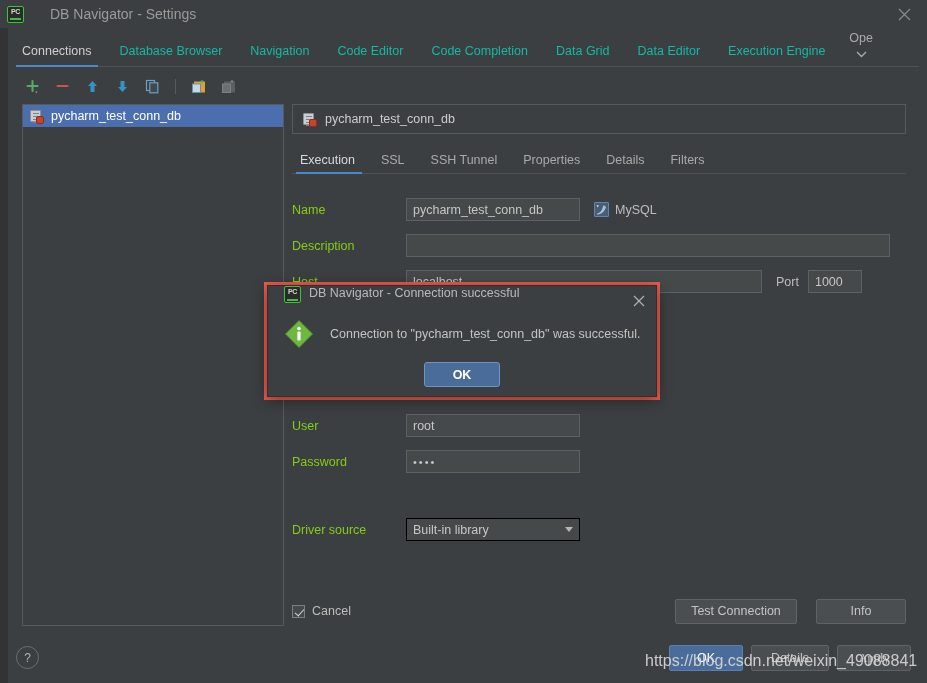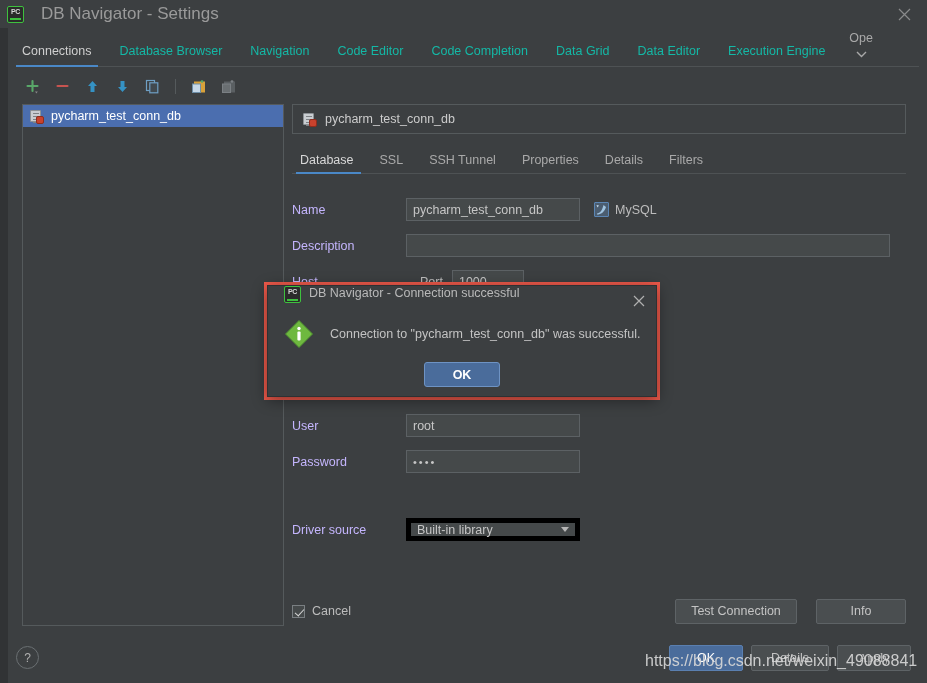--- a/index.html
+++ b/index.html
@@ -39,21 +39,21 @@
   .pc-logo span {
     font-size: 7px; line-height: 8px; color: #d6d6d6;
     font-family: "Liberation Sans", sans-serif; font-weight: bold;
     letter-spacing: -0.4px; margin-top: 1px;
   }
   .pc-logo .bar {
     position: absolute; bottom: 1.5px; left: 2px; right: 2px;
     height: 2px; background: #3ec13e;
   }
   .title-text {
-    margin-left: 17px; font-size: 17px; color: #9a9a9a;
+    margin-left: 26px; font-size: 14px; color: #9a9a9a;
   }
   .title-close {
     position: absolute; right: 0; top: 0; width: 46px; height: 28px;
     display: flex; align-items: center; justify-content: center;
     cursor: pointer;
   }
   .title-close svg { opacity: .62; }
 
   
   .tabstrip {
@@ -144,45 +144,45 @@
     content: ""; position: absolute; left: 4px; right: 6px; bottom: 0;
     height: 2px; background: #4a88c7; z-index: 2;
   }
 
   
   .form { position: relative; margin-top: 24px; }
   .row {
     display: flex; align-items: center; height: 23px; margin-bottom: 13px;
   }
   .row .lbl {
-    width: 114px; font-size: 12.5px; color: #c4b5fd; flex: 0 0 auto;
+    width: 114px; font-size: 12.5px; color: #84cc16; flex: 0 0 auto;
   }
   .fld {
     background: #45494a; border: 1px solid #5c6164; height: 23px;
     color: #c6c6c6; font-size: 12.5px;
     display: flex; align-items: center; padding: 0 6px;
     font-family: "Liberation Sans", sans-serif;
   }
   .fld.w-name { width: 174px; }
   .fld.w-desc { width: 484px; }
   .fld.w-host { width: 356px; }
-  .fld.w-port { width: 72px; }
+  .fld.w-port { width: 54px; }
   .fld.w-user { width: 174px; }
   .fld.w-pass { width: 174px; letter-spacing: 2px; font-size: 11px; }
   .port-lbl { font-size: 12.5px; color: #bcbcbc; margin: 0 9px 0 14px; }
 
   .mysql-ico {
     width: 15px; height: 15px; margin-left: 14px; margin-right: 6px;
     border: 1px solid #5b86b5; background: #4b5d70; border-radius: 1px;
     position: relative; flex: 0 0 auto;
   }
   .mysql-tag { font-size: 12.5px; color: #bdbdbd; }
 
   .combo {
-    width: 174px; height: 23px; background: #45494a; border: 5px solid #000000;
+    width: 174px; height: 23px; background: #45494a; border: 1px solid #000000;
     display: flex; align-items: center; justify-content: space-between;
     padding: 0 6px; font-size: 12.5px; color: #c6c6c6; cursor: pointer;
   }
   .combo .caret {
     width: 0; height: 0; border-left: 4.5px solid transparent;
     border-right: 4.5px solid transparent; border-top: 5px solid #b6b6b6;
   }
 
   
   .panel-bottom {
@@ -397,21 +397,21 @@
             <i></i>
             <i></i>
         </span>
         <span class="dot"></span>
       </span>
       <span>pycharm_test_conn_db</span>
     </div>
 
     <div class="subtabs">
       <div class="subtab active">
-        <span>Database</span>
+        <span>Execution</span>
       </div>
       <div class="subtab">
         <span>SSL</span>
       </div>
       <div class="subtab">
         <span>SSH Tunnel</span>
       </div>
       <div class="subtab">
         <span>Properties</span>
       </div>
@@ -437,20 +437,21 @@
         <span class="mysql-tag">MySQL</span>
       </div>
 
       <div class="row">
         <div class="lbl">Description</div>
         <div class="fld w-desc"></div>
       </div>
 
       <div class="row">
         <div class="lbl">Host</div>
+        <div class="fld w-host">localhost</div>
         <span class="port-lbl">Port</span>
         <div class="fld w-port">1000</div>
       </div>
 
       <div class="row"></div>
       <div class="row"></div>
       <div class="row"></div>
 
       <div class="row">
         <div class="lbl">User</div>

